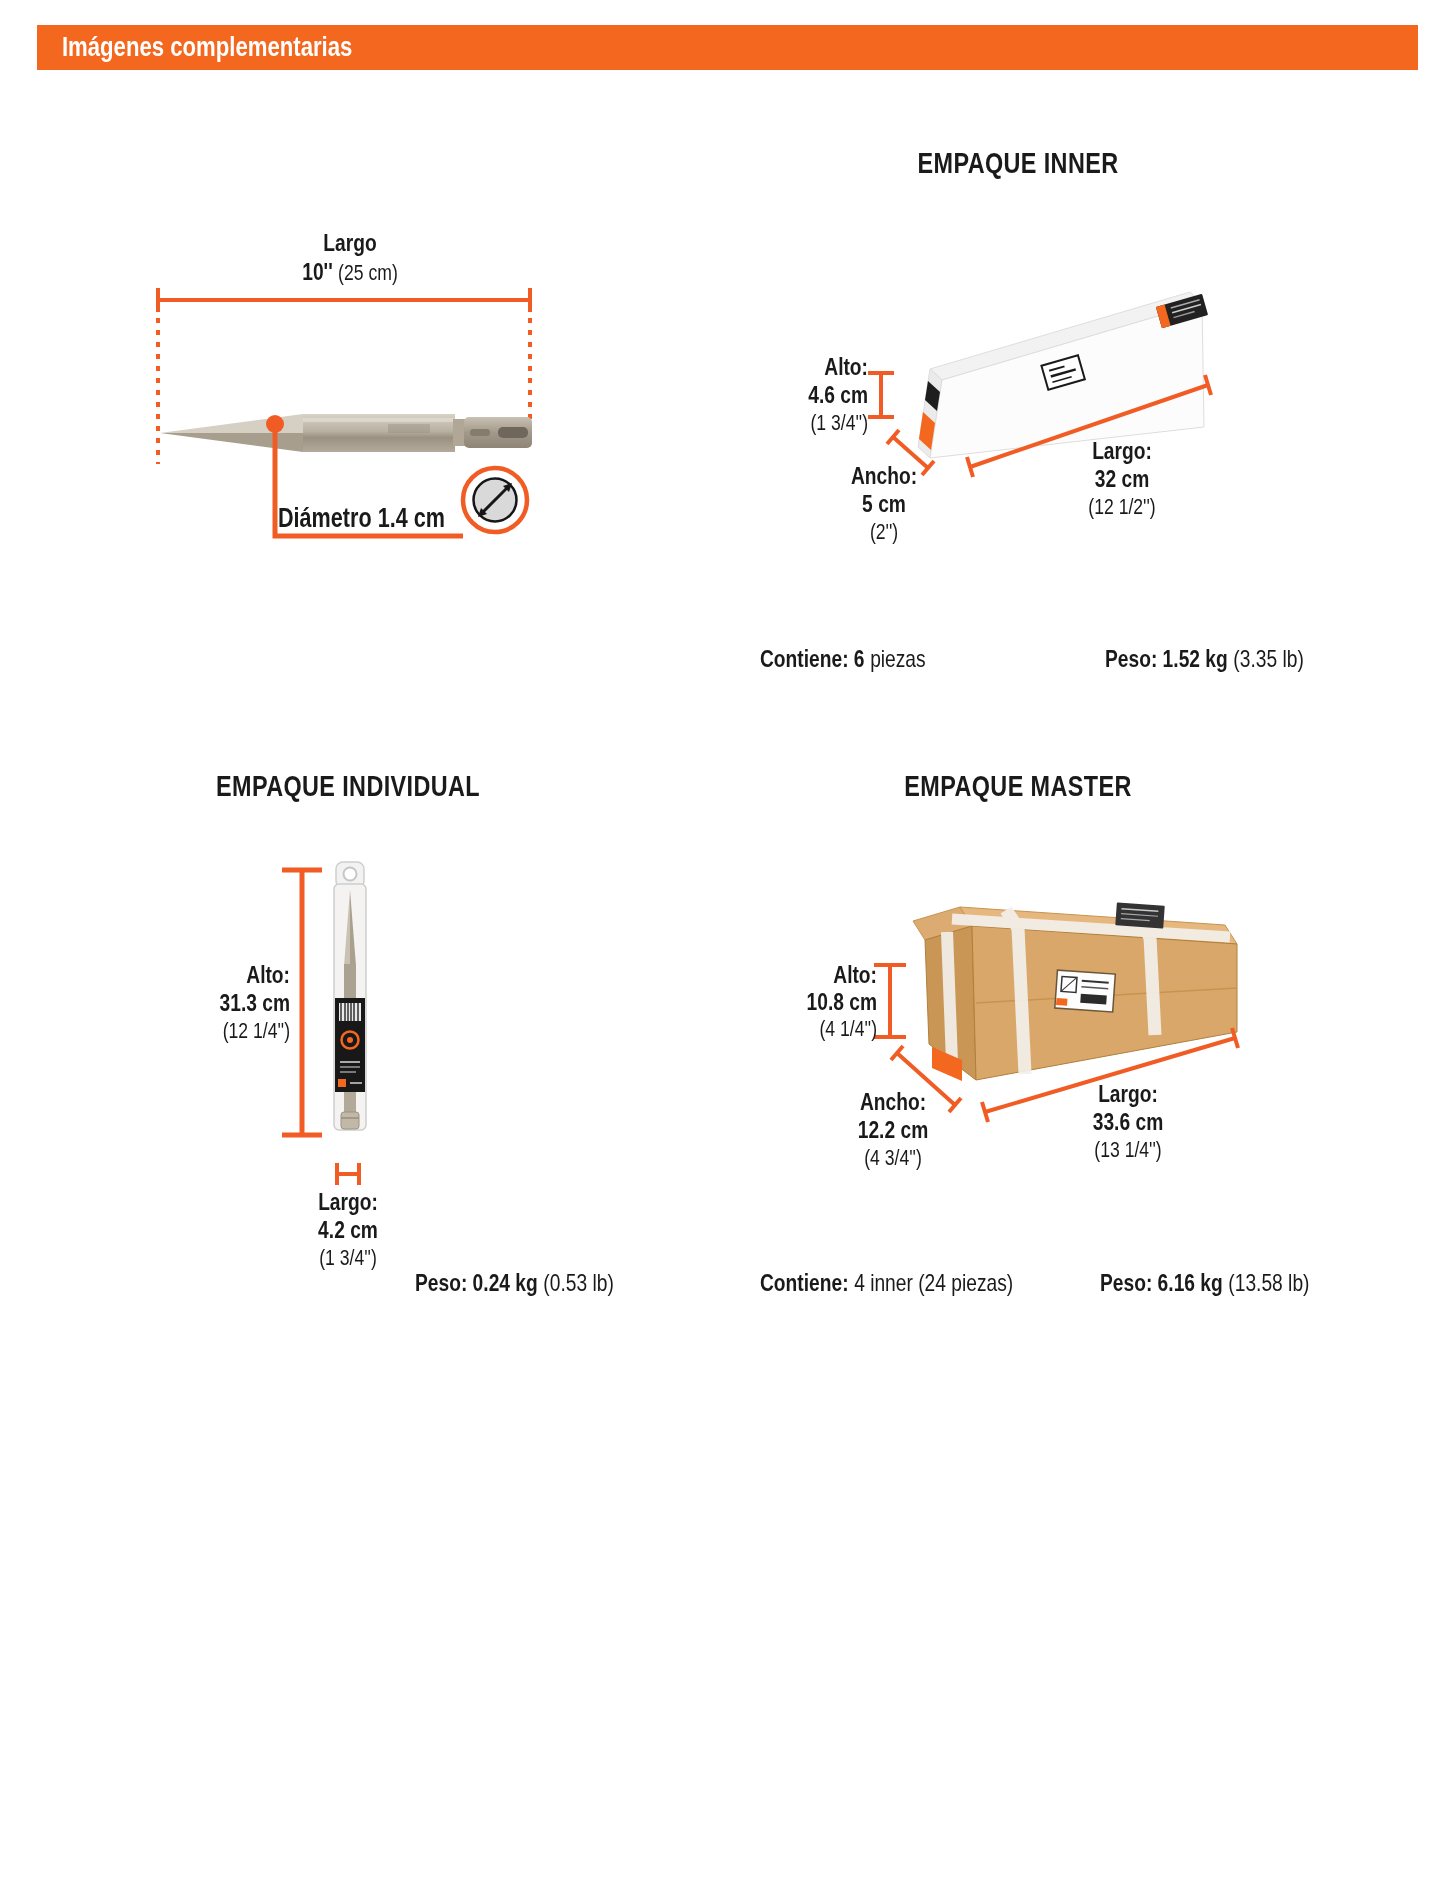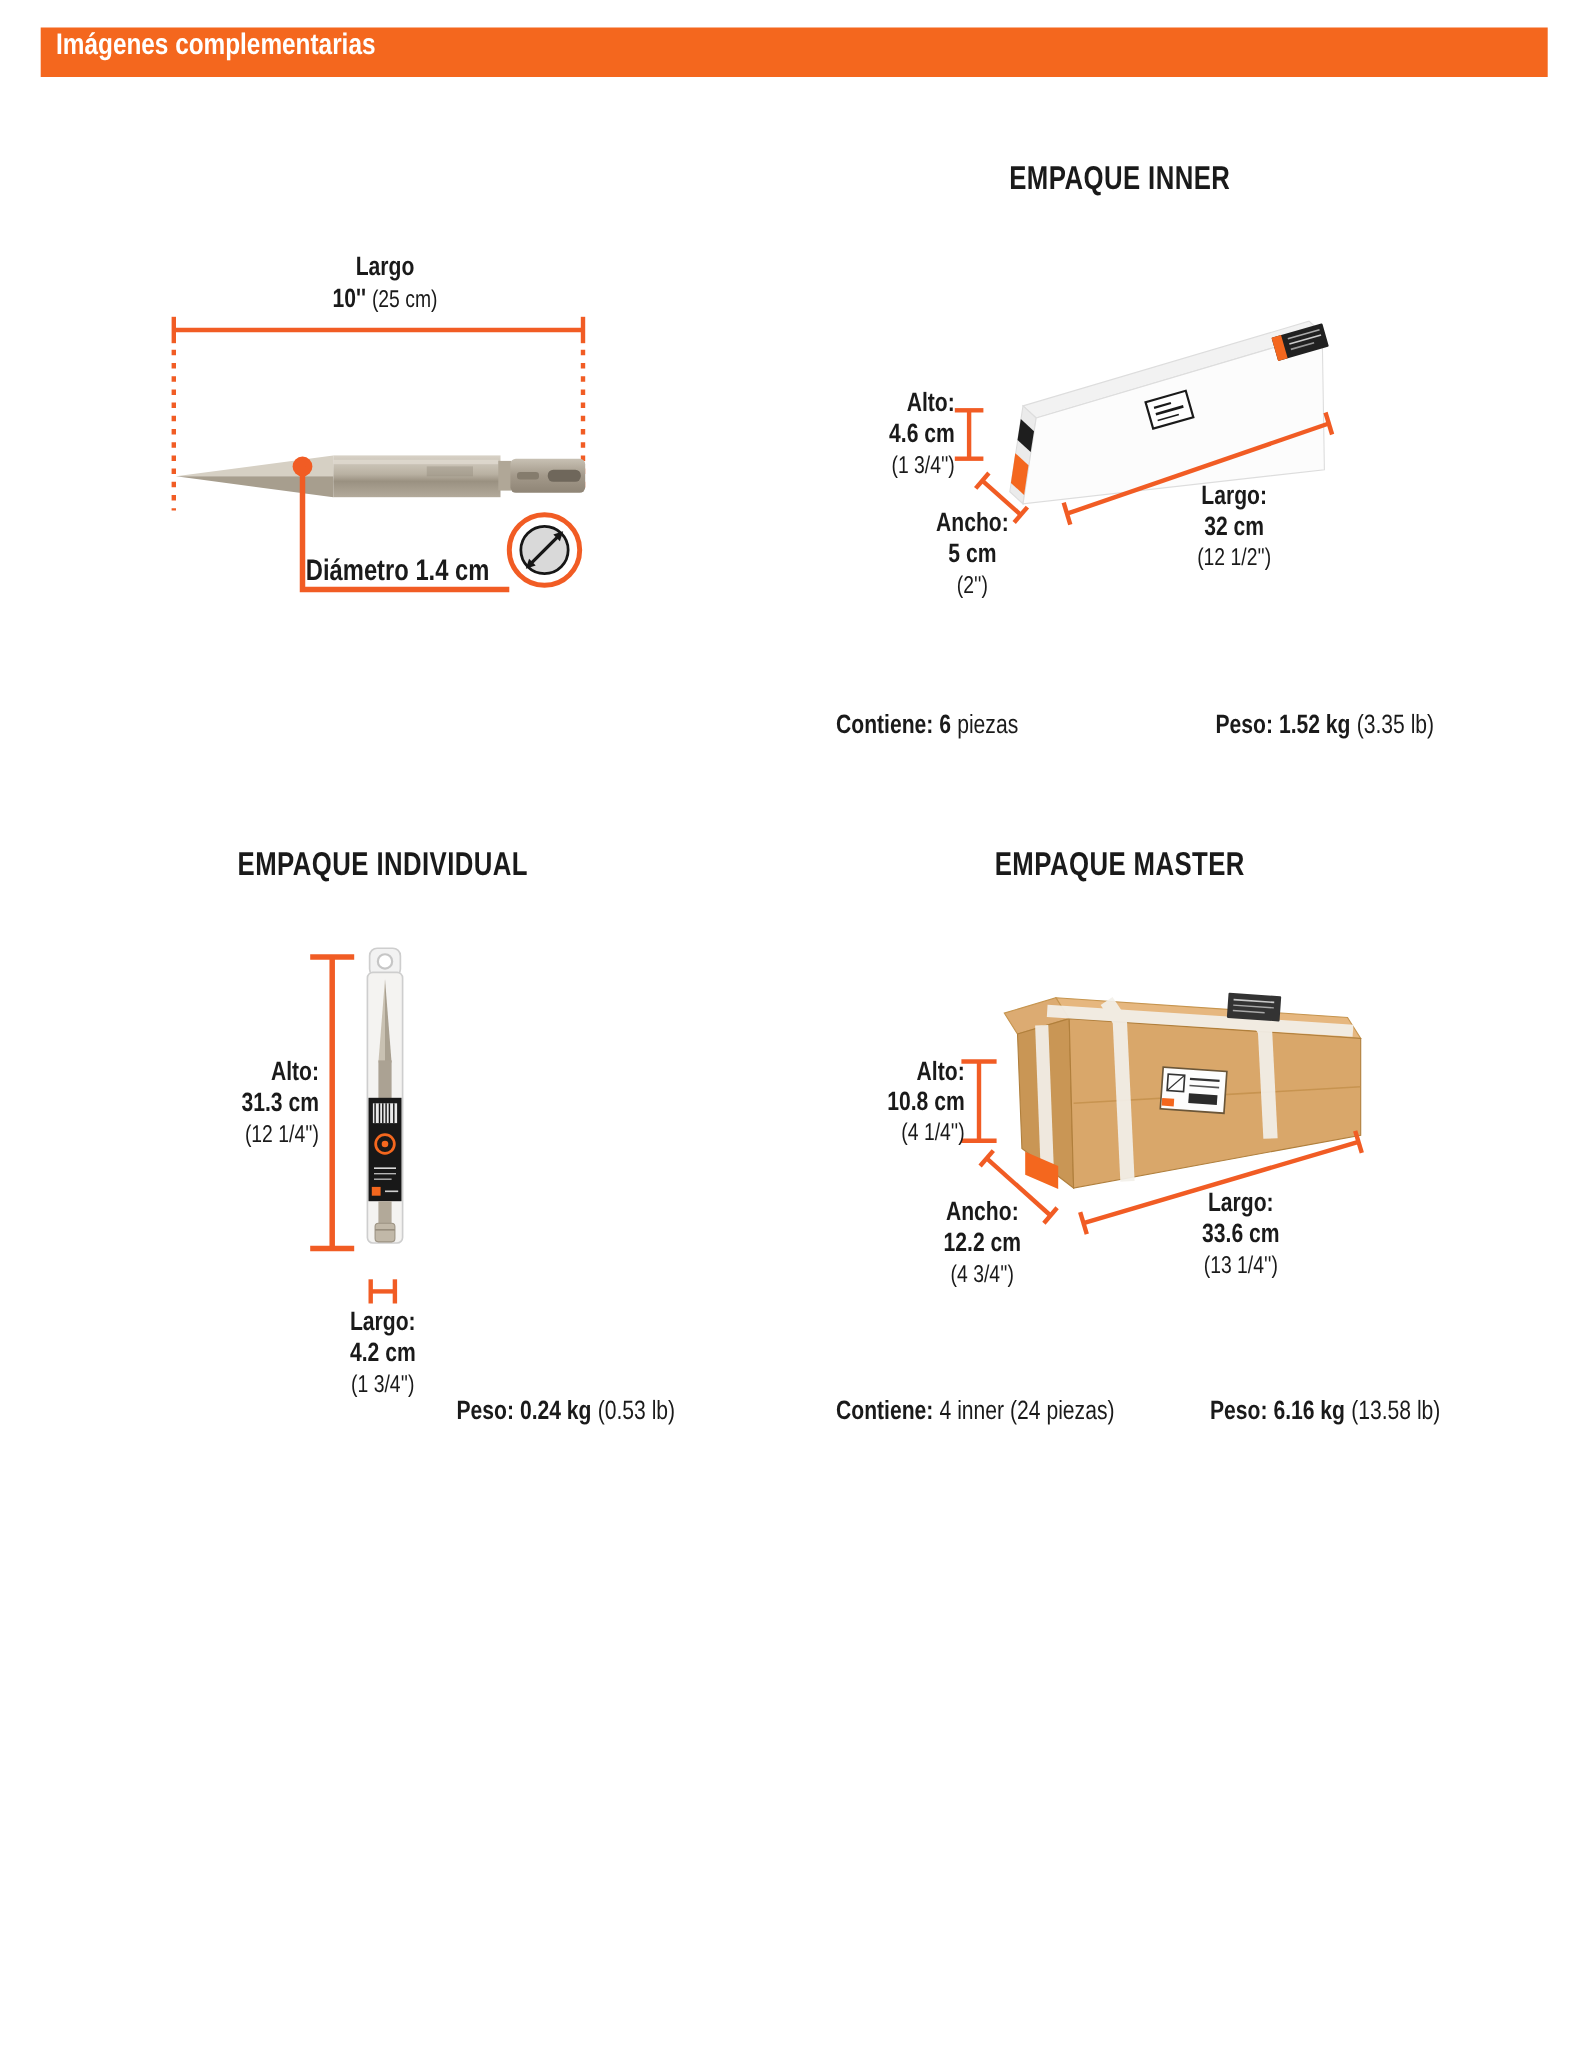--- a/index.html
+++ b/index.html
@@ -1,21 +1,21 @@
 <!DOCTYPE html>
 <html><head>
 <meta charset="utf-8">
 <style>
   html,body{margin:0;padding:0;background:#ffffff;}
   .page{position:relative;width:1445px;height:1881px;background:#fff;
         font-family:"Liberation Sans",sans-serif;color:#1a1a1a;overflow:hidden;}
   .art{position:absolute;left:0;top:0;pointer-events:none;}
 
   .bar{position:absolute;left:37px;top:25px;width:1370px;height:45px;
-       background:#f4671e;display:flex;}
+       background:#f4671e;display:flex;align-items:center;padding-left:11px;}
   .bar-title{color:#fff;font-weight:bold;font-size:27px;padding-left:17px;
        white-space:nowrap;transform:scaleX(.82);transform-origin:0 50%;}
 
   .sec-title{position:absolute;width:400px;font-size:30px;font-weight:bold;
        text-align:center;letter-spacing:.5px;white-space:nowrap;
        transform:scaleX(.78);transform-origin:50% 0;}
 
   .dim{position:absolute;width:200px;font-size:24px;font-weight:bold;
        line-height:28px;white-space:nowrap;}
   .dim .alt{font-weight:normal;font-size:22px;}

